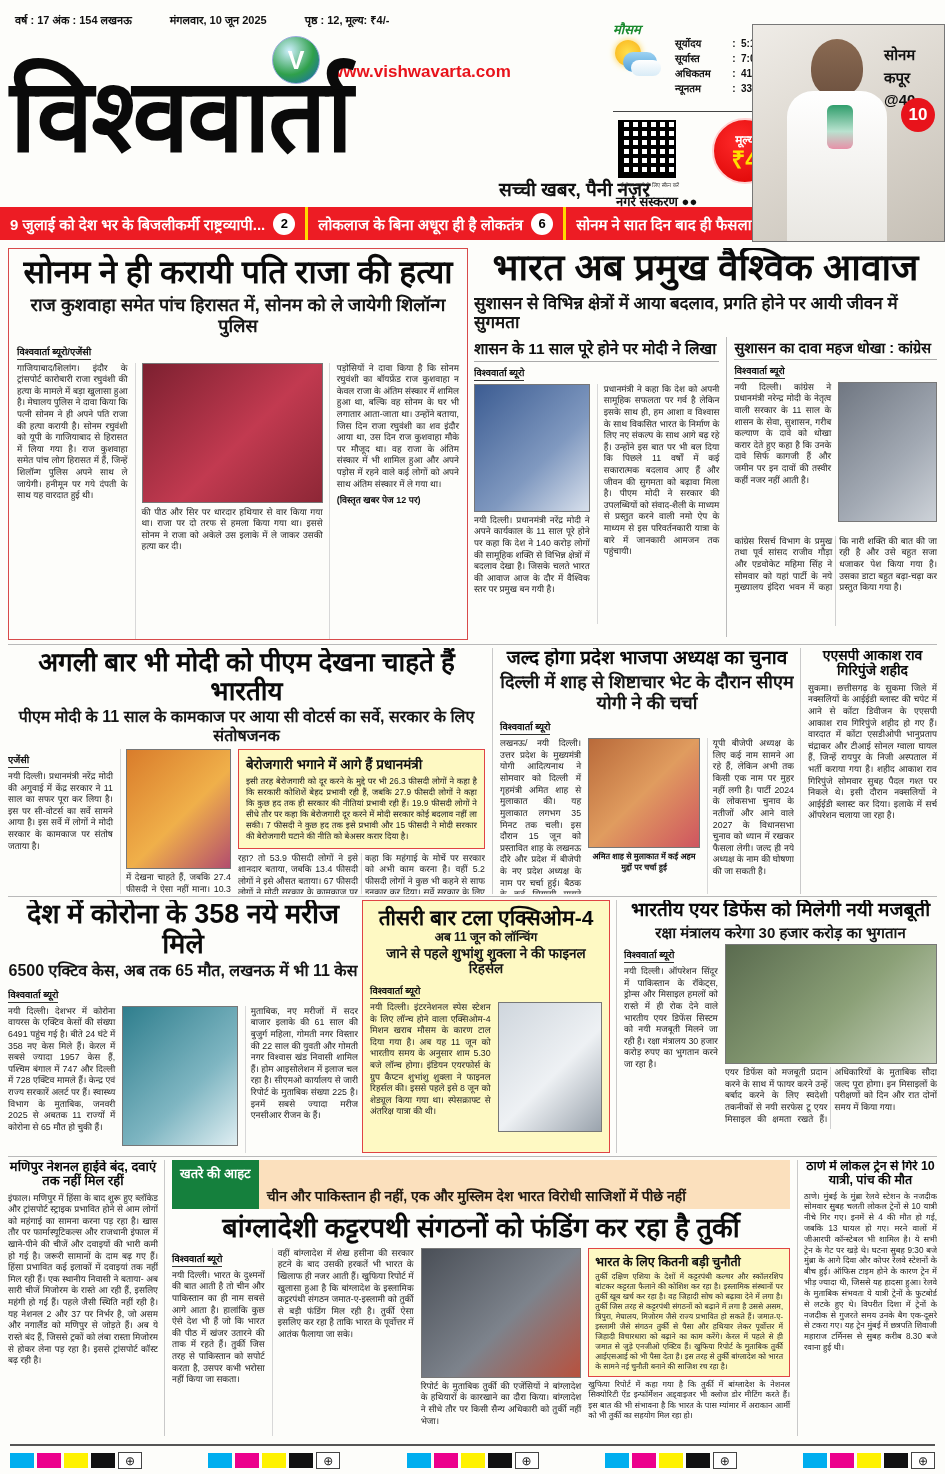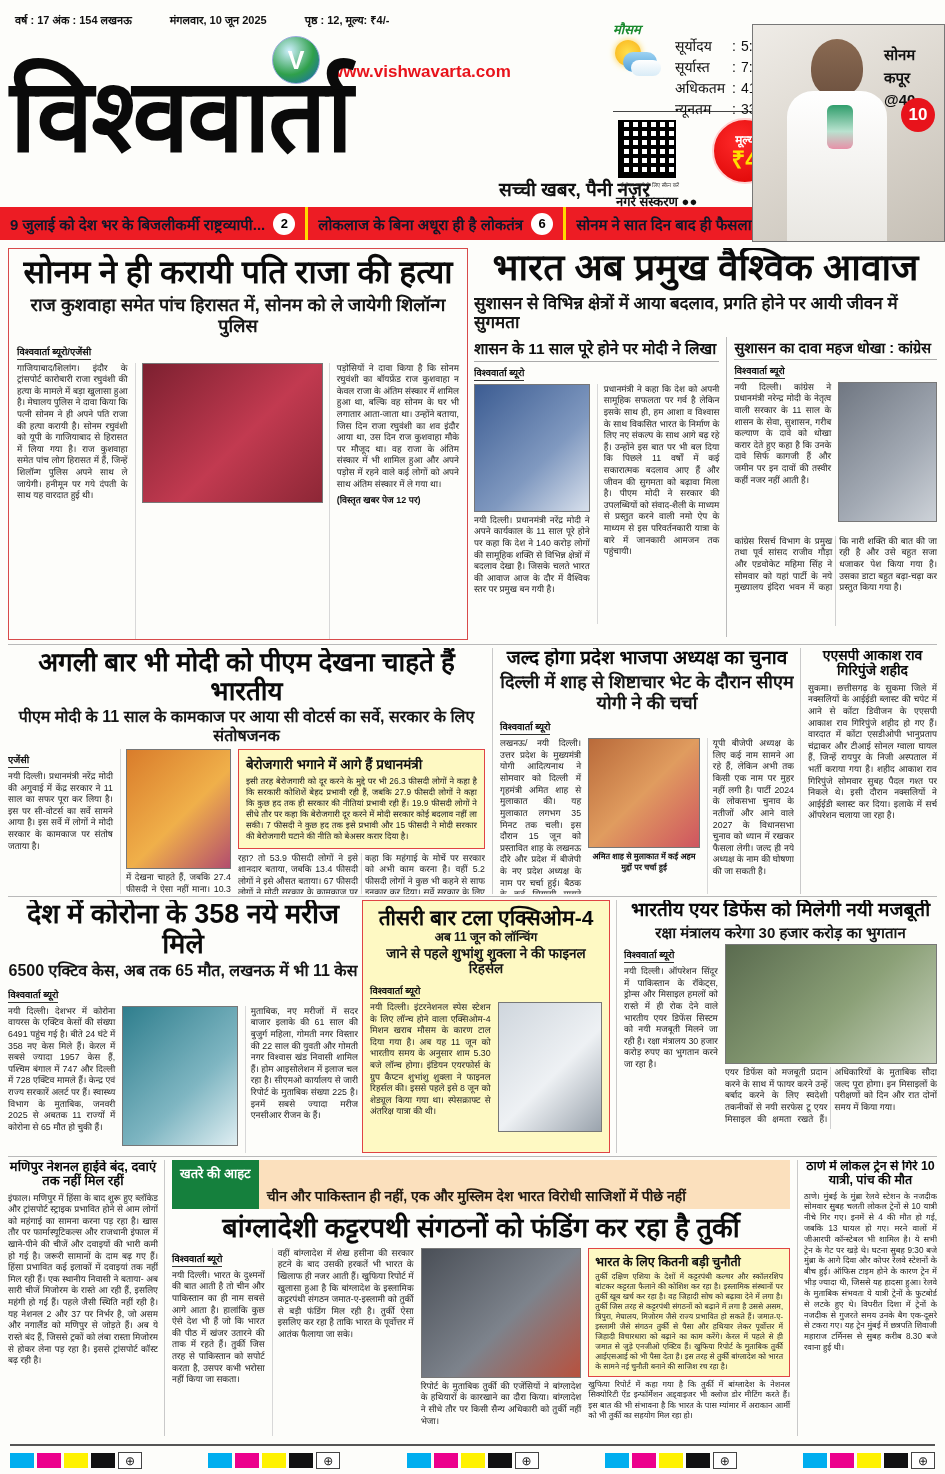--- a/index.html
+++ b/index.html
@@ -13,23 +13,23 @@
   .col{flex:1;min-width:0;}
   .photo{border:1px solid #777;box-sizing:border-box;}
   .c2{column-count:2;column-gap:7px;column-rule:1px solid #d0d0d0;}
   .hrule{border-top:1px solid #b9b9b9;}
   .redbox{border:1.5px solid #e04444;padding:5px 7px;box-sizing:border-box;background:#fef9c3;}
   .sq{width:24px;height:15px;display:inline-block;}
   .reg{width:22px;height:15px;border:1px solid #444;background:#fff;display:flex;align-items:center;justify-content:center;font-size:12px;color:#222;}
   .cbgroup{display:flex;gap:3px;align-items:center;}
   .tsep{width:3px;background:#ffd900;align-self:stretch;}
   .titem{display:flex;align-items:center;gap:8px;padding:0 10px;}
-  .ttext{color:#0f172a;font-weight:bold;font-size:15px;white-space:nowrap;}
+  .ttext{color:#ffffff;font-weight:bold;font-size:15px;white-space:nowrap;}
   .tbadge{background:#fff;color:#000;border-radius:50%;width:22px;height:22px;min-width:22px;display:flex;align-items:center;justify-content:center;font-weight:bold;font-size:13px;}
-  .wrow{display:flex;font-size:14px;font-weight:normal;line-height:1.5;}
+  .wrow{display:flex;font-size:10px;font-weight:bold;line-height:1.5;}
   .wlabel{width:52px;}
   .wcolon{width:14px;text-align:center;}
 </style>
 </head>
 <body>
 
 <div id="page">
 
   <div class="abs" style="left:15px;top:12px;width:930px;height:20px;display:flex;gap:38px;font-size:11px;font-weight:bold;">
     <span>वर्ष : 17 अंक : 154 लखनऊ</span>
@@ -114,20 +114,21 @@
   </div>
 
   <article class="abs" style="left:8px;top:248px;width:460px;height:392px;border:1px solid #d84a4a;padding:6px 8px;overflow:hidden;">
     <h1 class="hl" style="font-size:32px;margin:0;">सोनम ने ही करायी पति राजा की हत्या</h1>
     <div class="subhl" style="font-size:18px;margin:5px 0 4px;">राज कुशवाहा समेत पांच हिरासत में, सोनम को ले जायेगी शिलॉन्ग पुलिस</div>
     <span class="byline">विश्ववार्ता ब्यूरो/एजेंसी</span>
     <div class="row" style="height:290px;">
       <div class="col dtl" style="flex:0 0 25%;">गाजियाबाद/शिलांग। इंदौर के ट्रांसपोर्ट कारोबारी राजा रघुवंशी की हत्या के मामले में बड़ा खुलासा हुआ है। मेघालय पुलिस ने दावा किया कि पत्नी सोनम ने ही अपने पति राजा की हत्या करायी है। सोनम रघुवंशी को यूपी के गाजियाबाद से हिरासत में लिया गया है। राज कुशवाहा समेत पांच लोग हिरासत में हैं, जिन्हें शिलॉन्ग पुलिस अपने साथ ले जायेगी। हनीमून पर गये दंपती के साथ यह वारदात हुई थी।</div>
       <div class="col" style="flex:0 0 41%;border-left:1px solid #d8d8d8;border-right:1px solid #d8d8d8;padding:0 6px;">
         <div class="photo" style="width:100%;height:140px;background:linear-gradient(135deg,#7c2030,#c23a50 55%,#8d2736);"></div>
+        <div class="dtl" style="margin-top:4px;">की पीठ और सिर पर धारदार हथियार से वार किया गया था। राजा पर दो तरफ से हमला किया गया था। इससे सोनम ने राजा को अकेले उस इलाके में ले जाकर उसकी हत्या कर दी।</div>
       </div>
       <div class="col" style="flex:1;">
         <div class="dtl">पड़ोसियों ने दावा किया है कि सोनम रघुवंशी का बॉयफ्रेंड राज कुशवाहा न केवल राजा के अंतिम संस्कार में शामिल हुआ था, बल्कि वह सोनम के घर भी लगातार आता-जाता था। उन्होंने बताया, जिस दिन राजा रघुवंशी का शव इंदौर आया था, उस दिन राज कुशवाहा मौके पर मौजूद था। वह राजा के अंतिम संस्कार में भी शामिल हुआ और अपने पड़ोस में रहने वाले कई लोगों को अपने साथ अंतिम संस्कार में ले गया था।</div>
         <div style="font-size:9px;font-weight:bold;margin-top:3px;">(विस्तृत खबर पेज 12 पर)</div>
       </div>
     </div>
   </article>
 
   <article class="abs" style="left:474px;top:248px;width:463px;height:392px;overflow:hidden;">
     <h1 class="hl" style="font-size:37px;margin:0;">भारत अब प्रमुख वैश्विक आवाज</h1>

